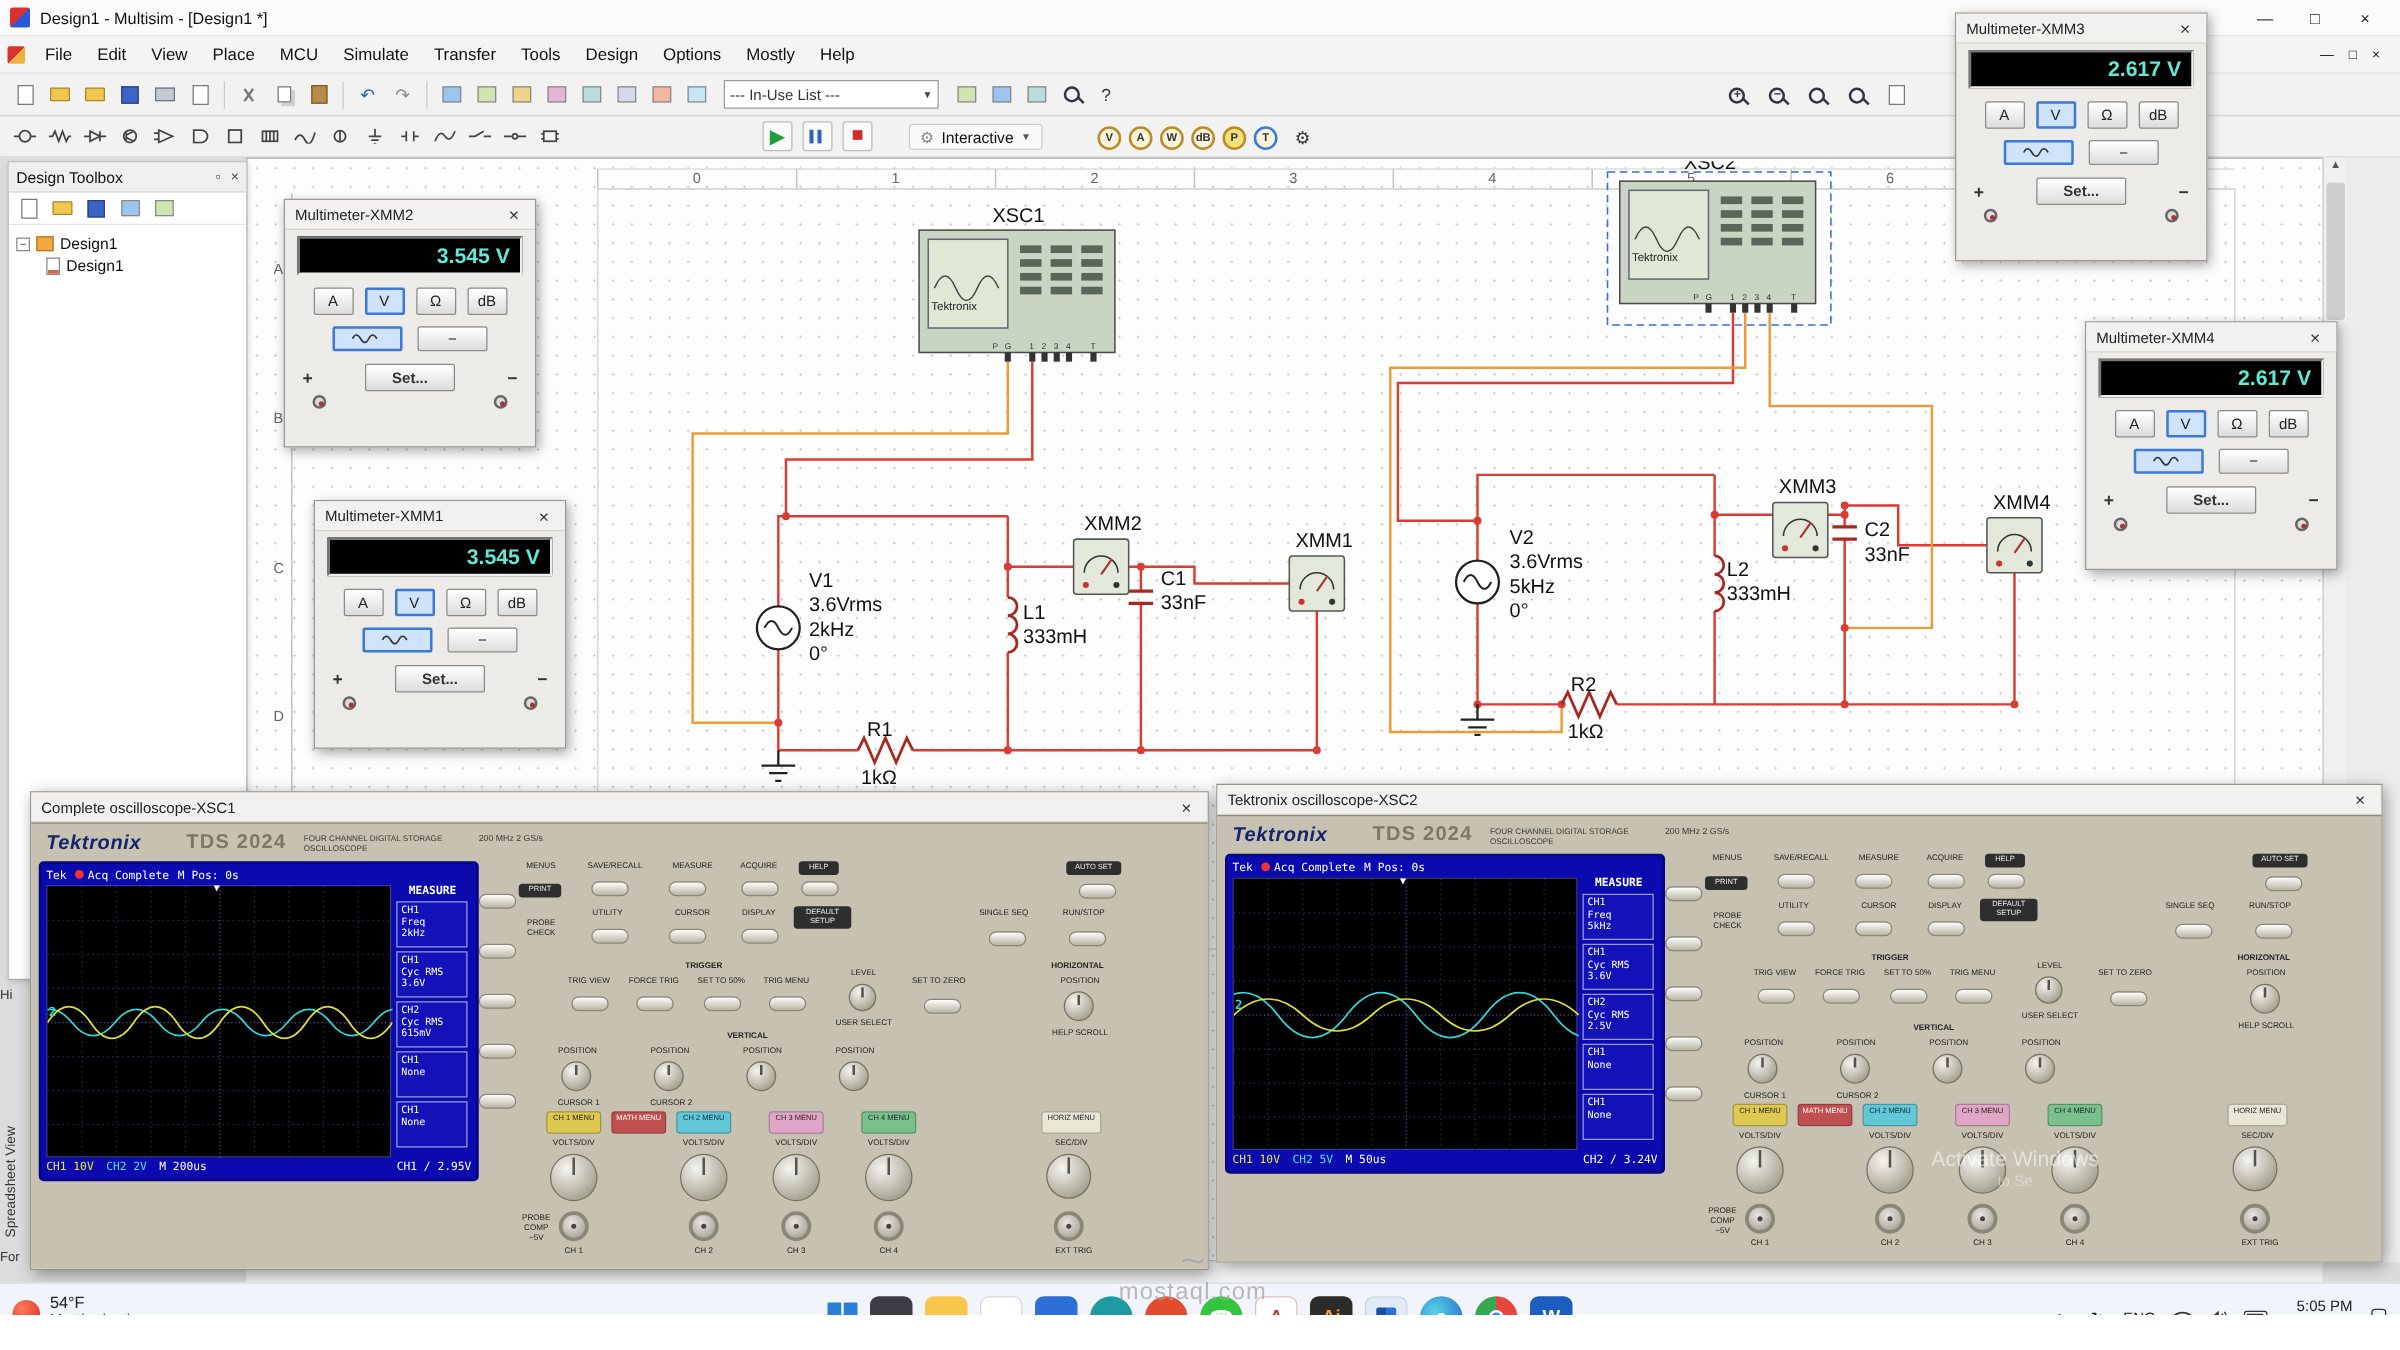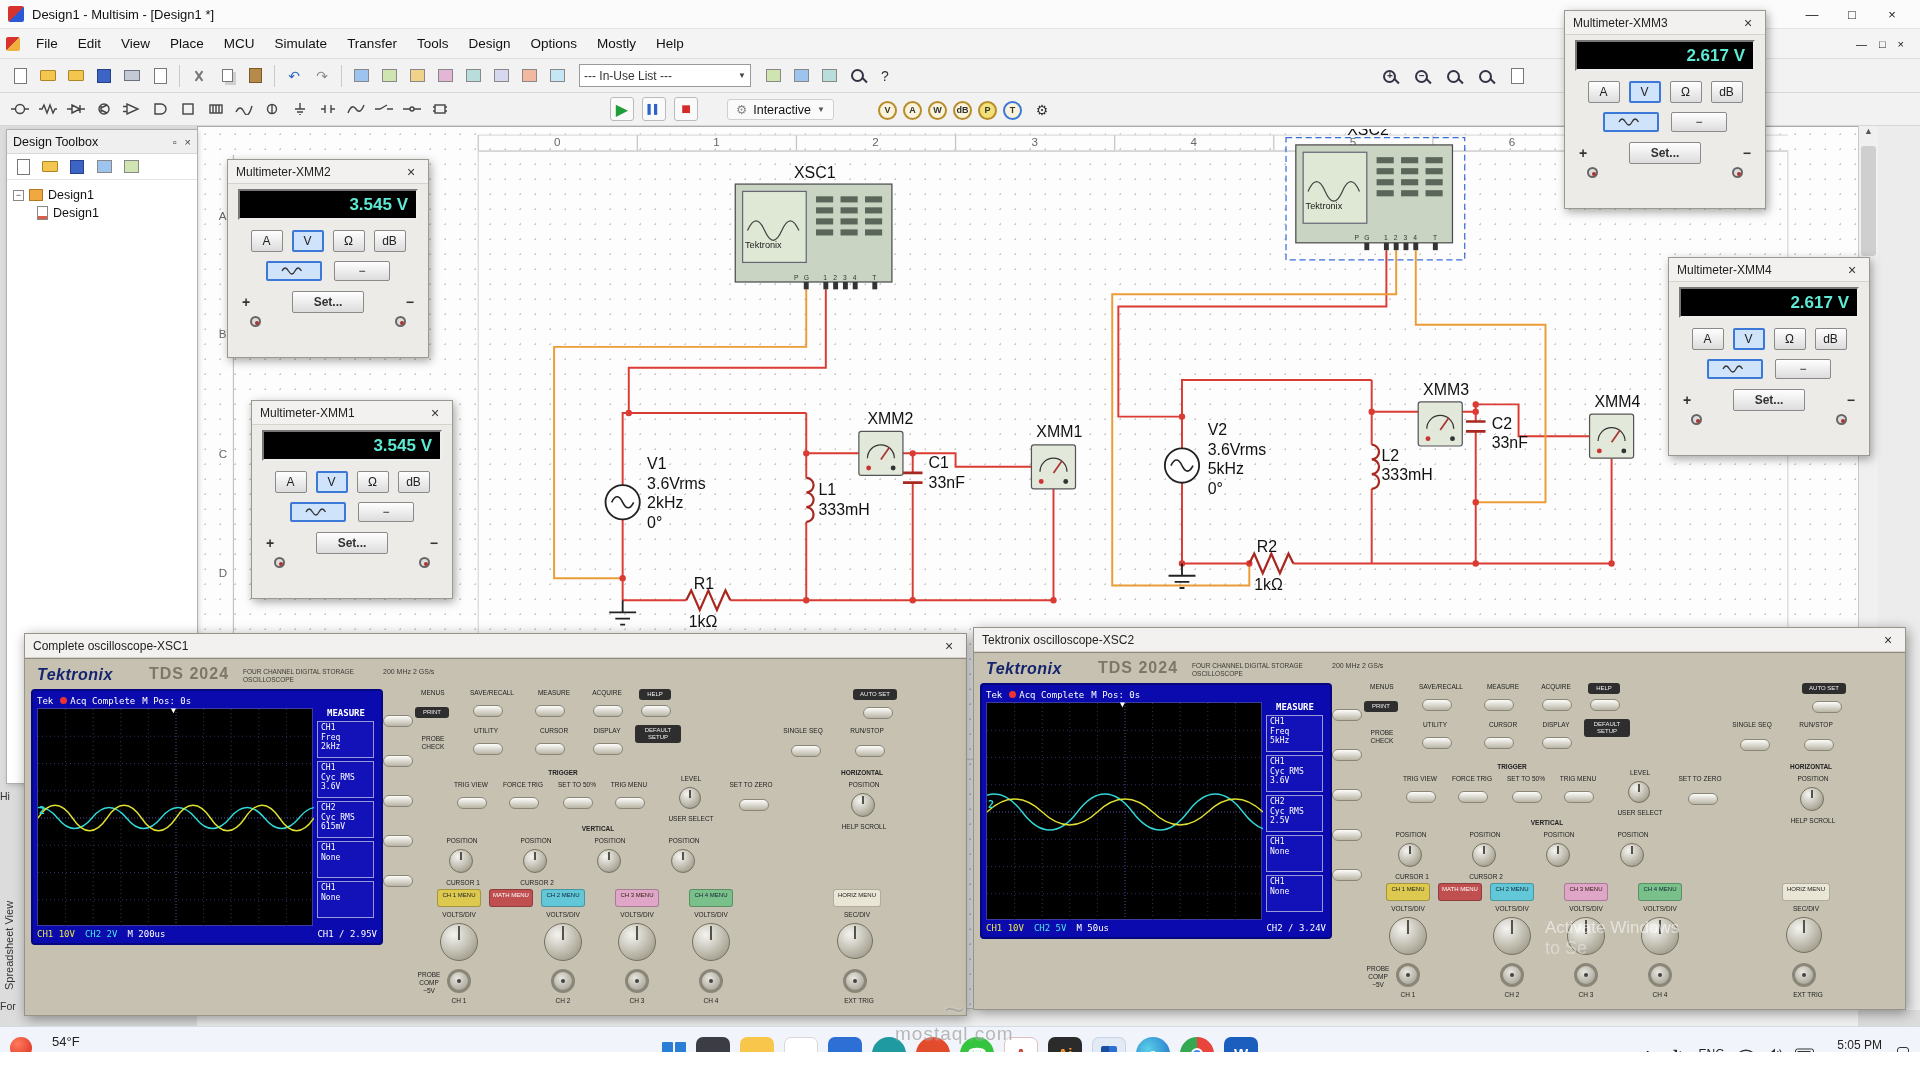--- a/index.html
+++ b/index.html
@@ -117,41 +117,41 @@
   .obtn{position:static;display:block;width:30px;height:12px;border-radius:6px;background:linear-gradient(180deg,#fdfdfb,#b9b5a5);border:1px solid #8a8678;}
   .scope-panel .obtn{position:absolute;}
   .knob{position:absolute;border-radius:50%;background:radial-gradient(circle at 35% 30%,#f4f4f0,#b8b4a6 60%,#8a8678);border:1px solid #76725f;}
   .knob::after{content:"";position:absolute;left:50%;top:2px;width:2px;height:38%;background:#55524a;transform:translateX(-50%);}
   .k-sm{width:22px;height:22px;} .k-md{width:24px;height:24px;} .k-bg{width:38px;height:38px;} .k-sec{width:36px;height:36px;}
   .bnc{position:absolute;width:24px;height:24px;border-radius:50%;border:3px solid #8a8678;background:radial-gradient(circle at 40% 35%,#e8e6de,#9a968a);}
   .bnc::after{content:"";position:absolute;left:7px;top:7px;width:4px;height:4px;border-radius:50%;background:#444;}
 
   
   .taskbar{position:absolute;left:0;top:1026px;width:1920px;height:54px;background:#f1f4fa;border-top:1px solid #d5dbe5;z-index:60;display:flex;align-items:center;}
-  .weather{position:absolute;left:10px;top:7px;display:flex;align-items:center;gap:20px;}
+  .weather{position:absolute;left:10px;top:7px;display:flex;align-items:flex-end;gap:8px;}
   .wbadge{width:22px;height:22px;border-radius:50%;background:radial-gradient(circle at 35% 30%,#ff7a5c,#d8291c);}
   .wtemp{font-size:13px;color:#222;line-height:1.25;}
   .wcond{font-size:11.5px;color:#555;}
   .tb-center{margin:0 auto;display:flex;align-items:center;gap:10px;}
   .winlogo{width:24px;height:24px;display:grid;grid-template-columns:11px 11px;grid-template-rows:11px 11px;gap:2px;}
   .winlogo i{background:#2a7fd4;border-radius:1px;}
   .searchpill{width:248px;height:36px;background:#fff;border:1px solid #d2d7e2;border-radius:18px;display:flex;align-items:center;padding:0 5px 0 12px;gap:8px;}
   .searchpill .txt{font-size:13px;color:#555;flex:1;}
   .sdoodle{width:28px;height:28px;border-radius:7px;background:radial-gradient(circle at 45% 40%,#c8986a,#8a5c32);}
   .appico{width:34px;height:34px;border-radius:7px;display:flex;align-items:center;justify-content:center;font-size:15px;font-weight:bold;color:#fff;position:relative;}
   .appico.active{background:#e2eaf6;box-shadow:inset 0 0 0 1px #c9d4e6;}
   .appico.active::after{content:"";position:absolute;left:9px;bottom:-7px;width:16px;height:3px;border-radius:2px;background:#2a7fd4;}
   .tray{position:absolute;right:8px;top:0;height:54px;display:flex;align-items:center;gap:12px;font-size:12px;color:#222;}
   .clock{text-align:right;font-size:12px;line-height:1.3;}
   .trayico{width:18px;text-align:center;}
 
   
   .wm-activate{position:absolute;left:1545px;top:918px;z-index:50;color:rgba(255,255,255,.55);pointer-events:none;}
   .wm-activate .l1{font-size:17px;}
-  .wm-activate .l2{font-size:18px;color:rgba(255,255,255,.38);}
+  .wm-activate .l2{font-size:12px;color:rgba(255,255,255,.38);text-align:center;}
   .wm-site{position:absolute;left:895px;top:996px;z-index:70;color:rgba(130,130,130,.55);pointer-events:none;text-align:center;text-shadow:0 0 2px rgba(255,255,255,.6);}
   .wm-site .swash{font-size:34px;line-height:.8;}
   .wm-site .url{font-size:19px;letter-spacing:1px;}
 
   svg text{font-family:"Liberation Sans",sans-serif;}
 </style>
 </head>
 <body>
 
 <div id="screen">

